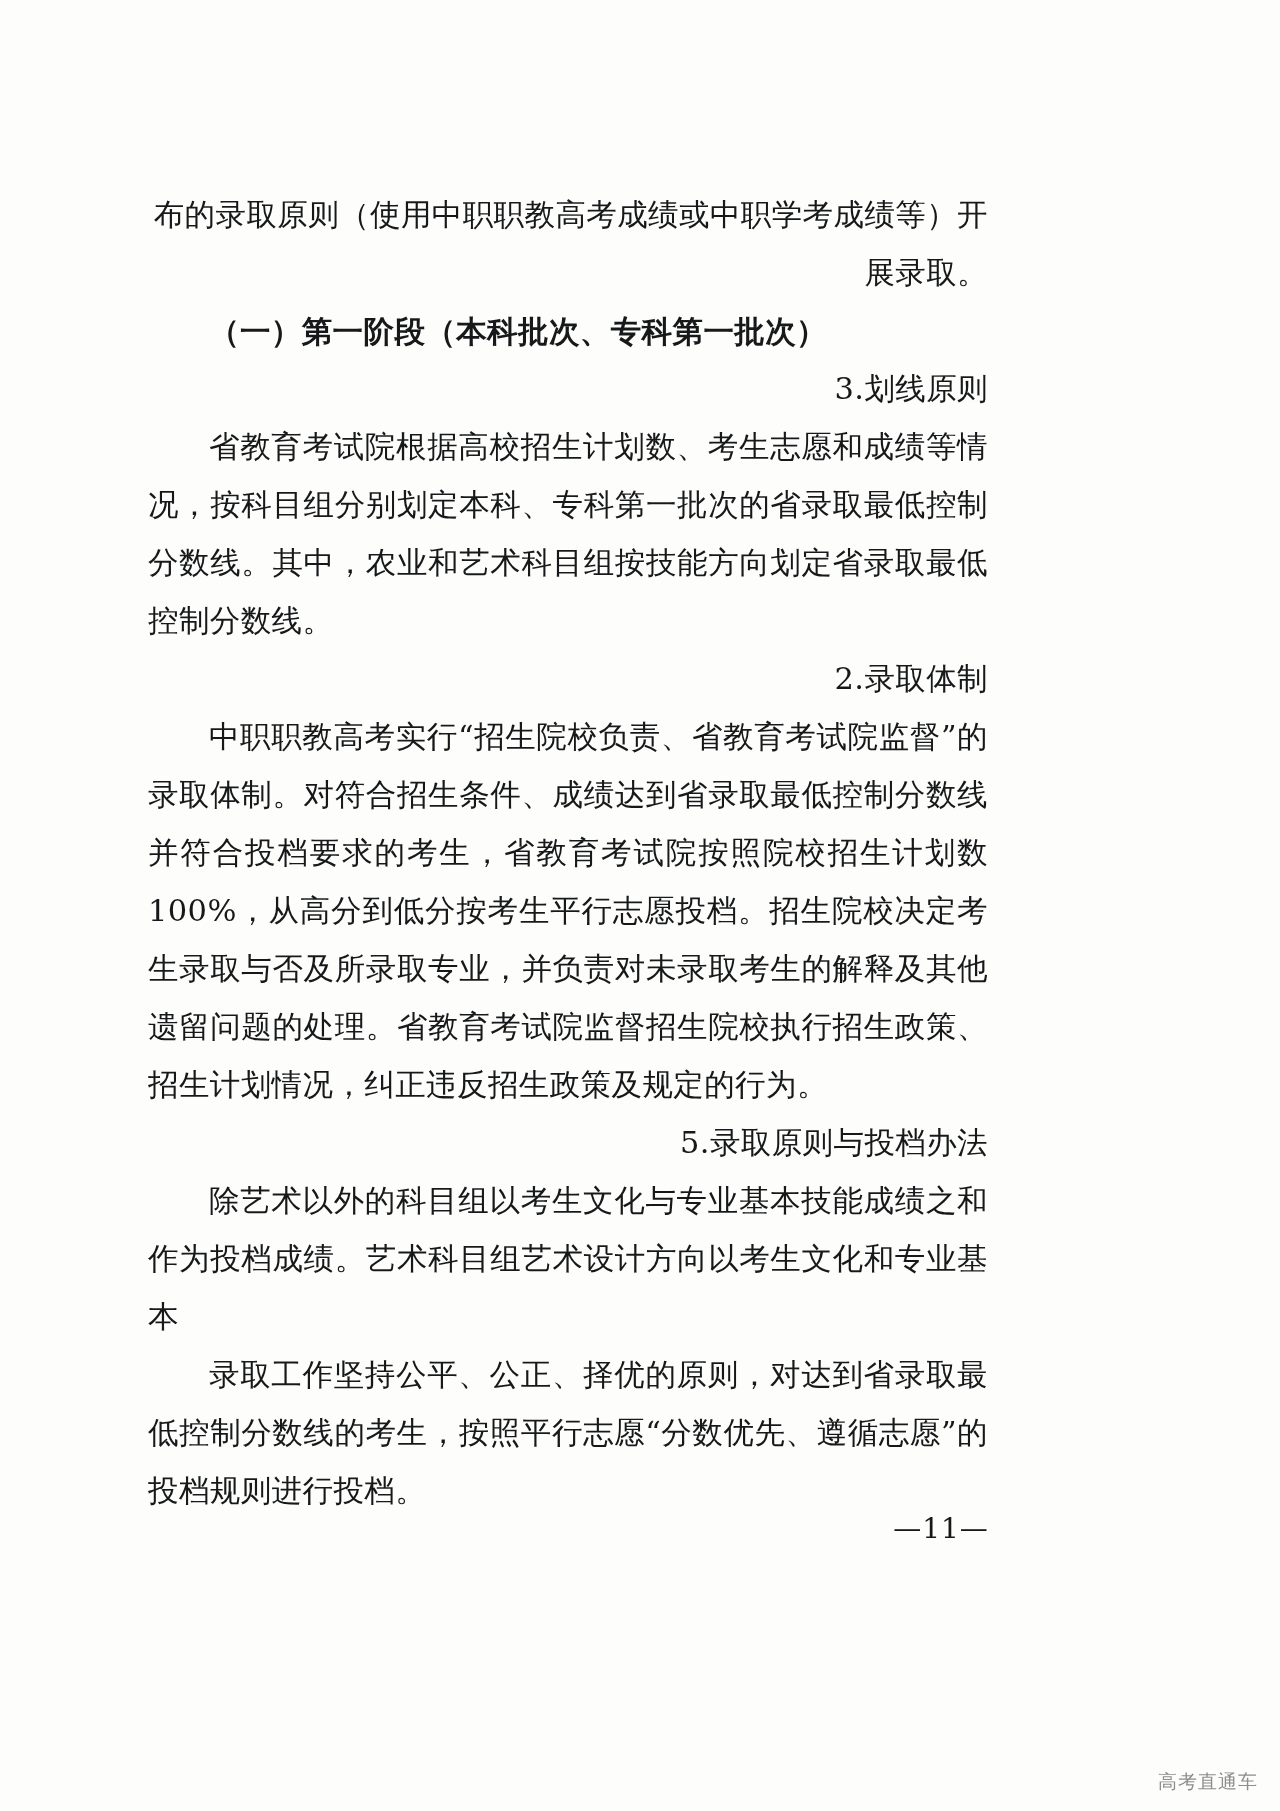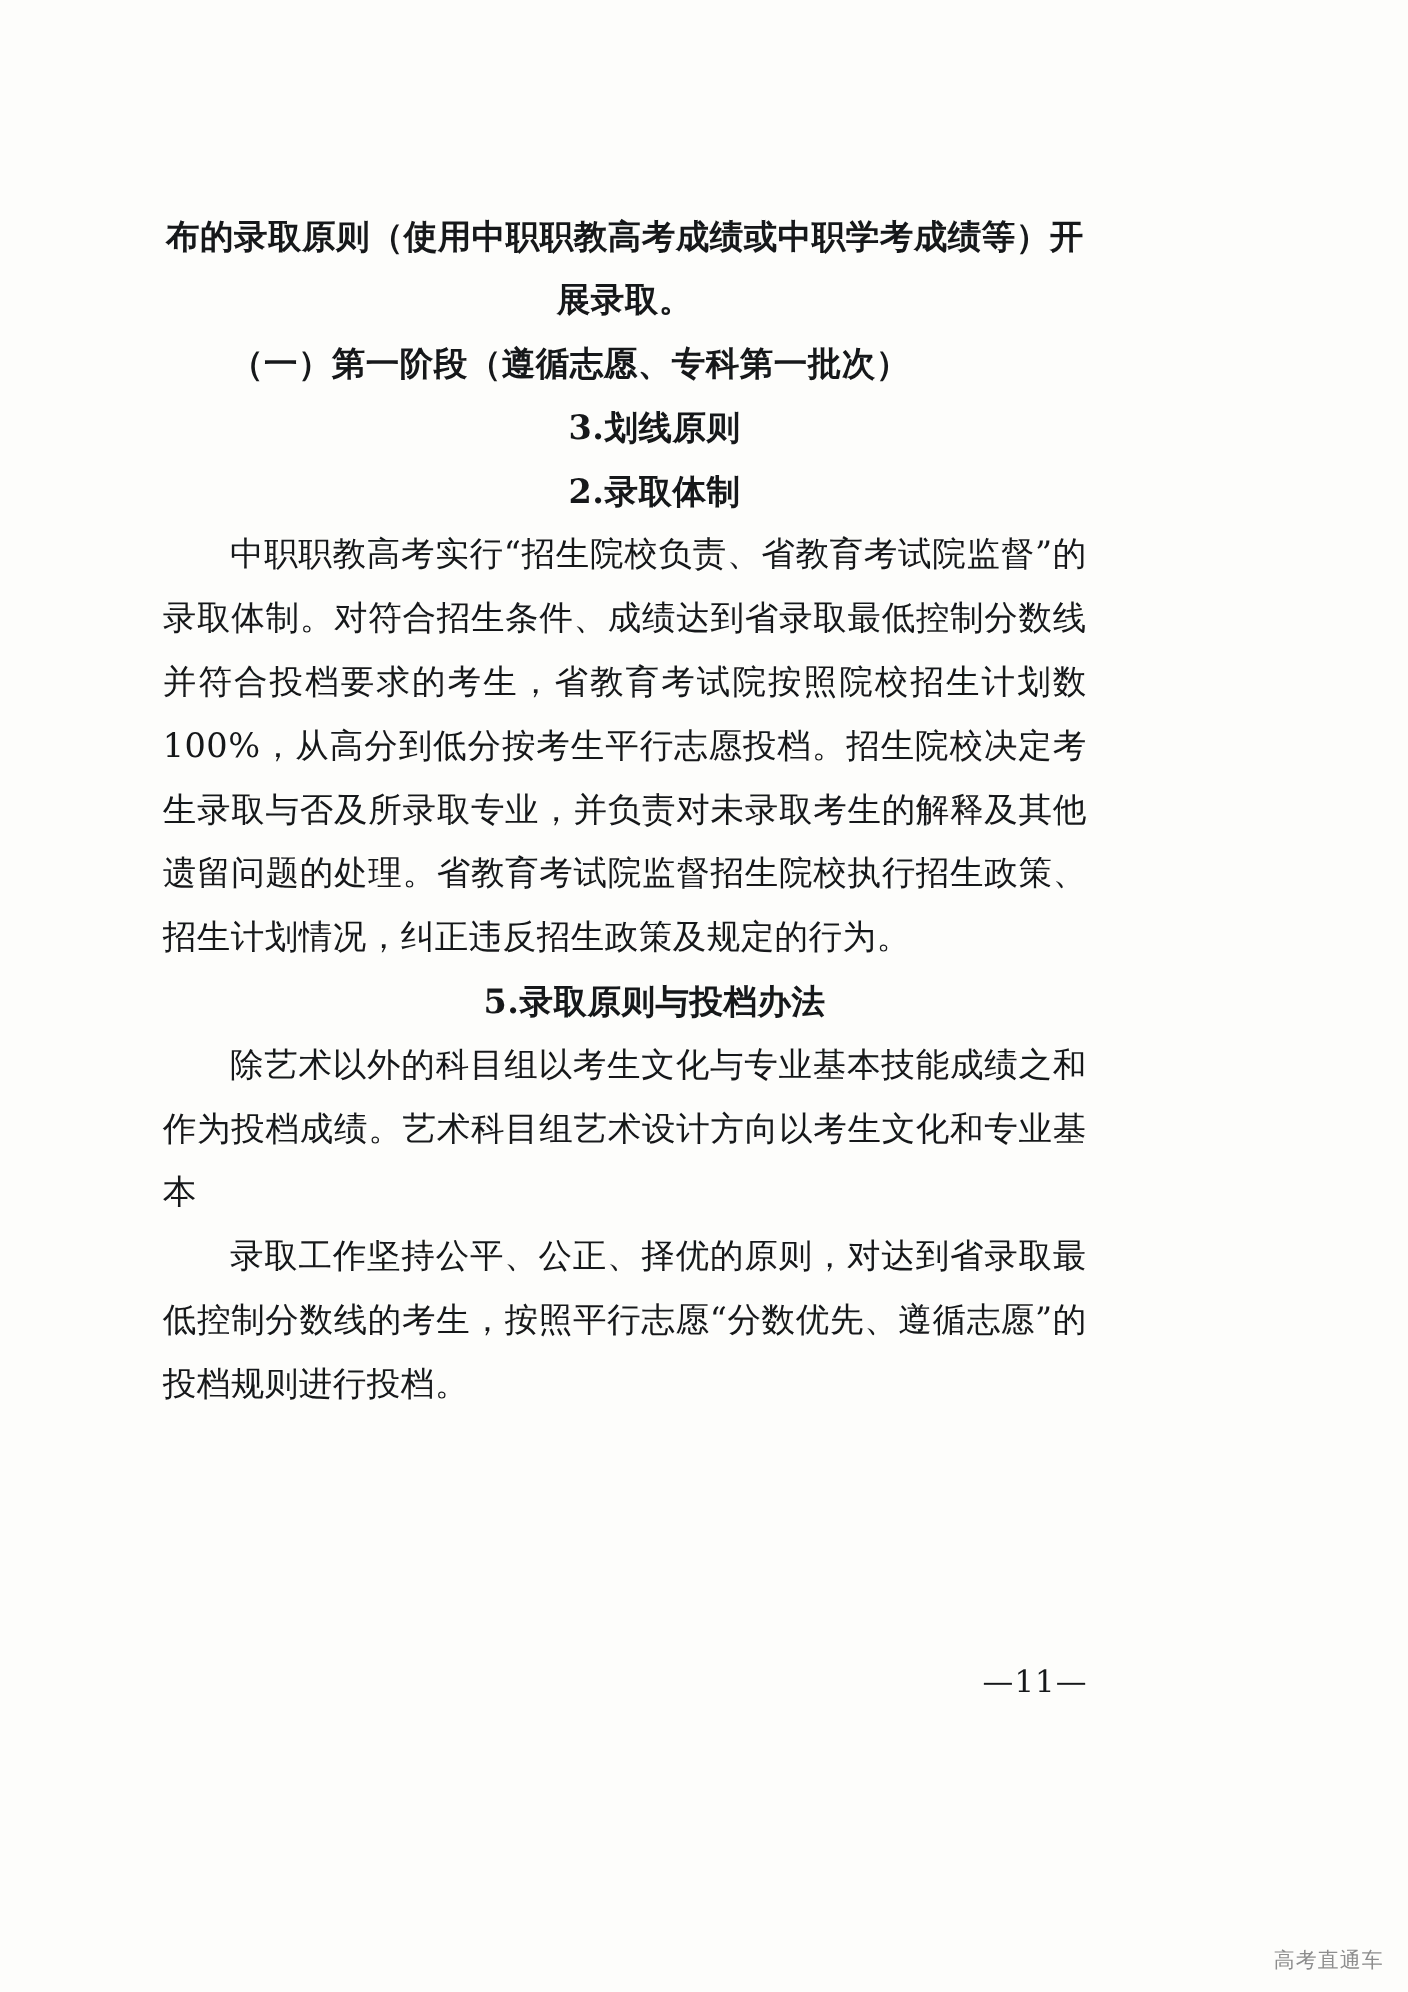--- a/index.html
+++ b/index.html
@@ -42,22 +42,21 @@
     text-indent: 61px;
   }
   p.indent-small {
     text-indent: 54px;
   }
   p.heading {
     text-indent: 61px;
     font-weight: bold;
   }
   p.nojust {
-    text-align: center;
-    font-weight: bold;
+    text-align: right;
   }
   .page-number {
     position: absolute;
     left: 1px;
     top: 1512px;
     width: 1280px;
     text-align: center;
     font-size: 28px;
     color: #16181a;
     letter-spacing: 1px;
@@ -74,22 +73,23 @@
     letter-spacing: 1px;
   }
 </style>
 </head>
 <body>
 
 <div class="page">
 
   <div class="content">
     <p class="nojust">布的录取原则（使用中职职教高考成绩或中职学考成绩等）开展录取。</p>
-    <p class="heading">（一）第一阶段（遵循志愿、专科第一批次）</p>
+    <p class="heading">（一）第一阶段（本科批次、专科第一批次）</p>
     <p class="indent-small nojust">3.划线原则</p>
+    <p class="indent">省教育考试院根据高校招生计划数、考生志愿和成绩等情况，按科目组分别划定本科、专科第一批次的省录取最低控制分数线。其中，农业和艺术科目组按技能方向划定省录取最低控制分数线。</p>
     <p class="indent-small nojust">2.录取体制</p>
     <p class="indent">中职职教高考实行“招生院校负责、省教育考试院监督”的录取体制。对符合招生条件、成绩达到省录取最低控制分数线并符合投档要求的考生，省教育考试院按照院校招生计划数 100%，从高分到低分按考生平行志愿投档。招生院校决定考生录取与否及所录取专业，并负责对未录取考生的解释及其他遗留问题的处理。省教育考试院监督招生院校执行招生政策、招生计划情况，纠正违反招生政策及规定的行为。</p>
     <p class="indent-small nojust">5.录取原则与投档办法</p>
     <p class="indent">除艺术以外的科目组以考生文化与专业基本技能成绩之和作为投档成绩。艺术科目组艺术设计方向以考生文化和专业基本</p>
     <p class="indent">录取工作坚持公平、公正、择优的原则，对达到省录取最低控制分数线的考生，按照平行志愿“分数优先、遵循志愿”的投档规则进行投档。</p>
   </div>
 
   <div class="page-number">—11—</div>
   <div class="watermark">高考直通车</div>
 </div>

